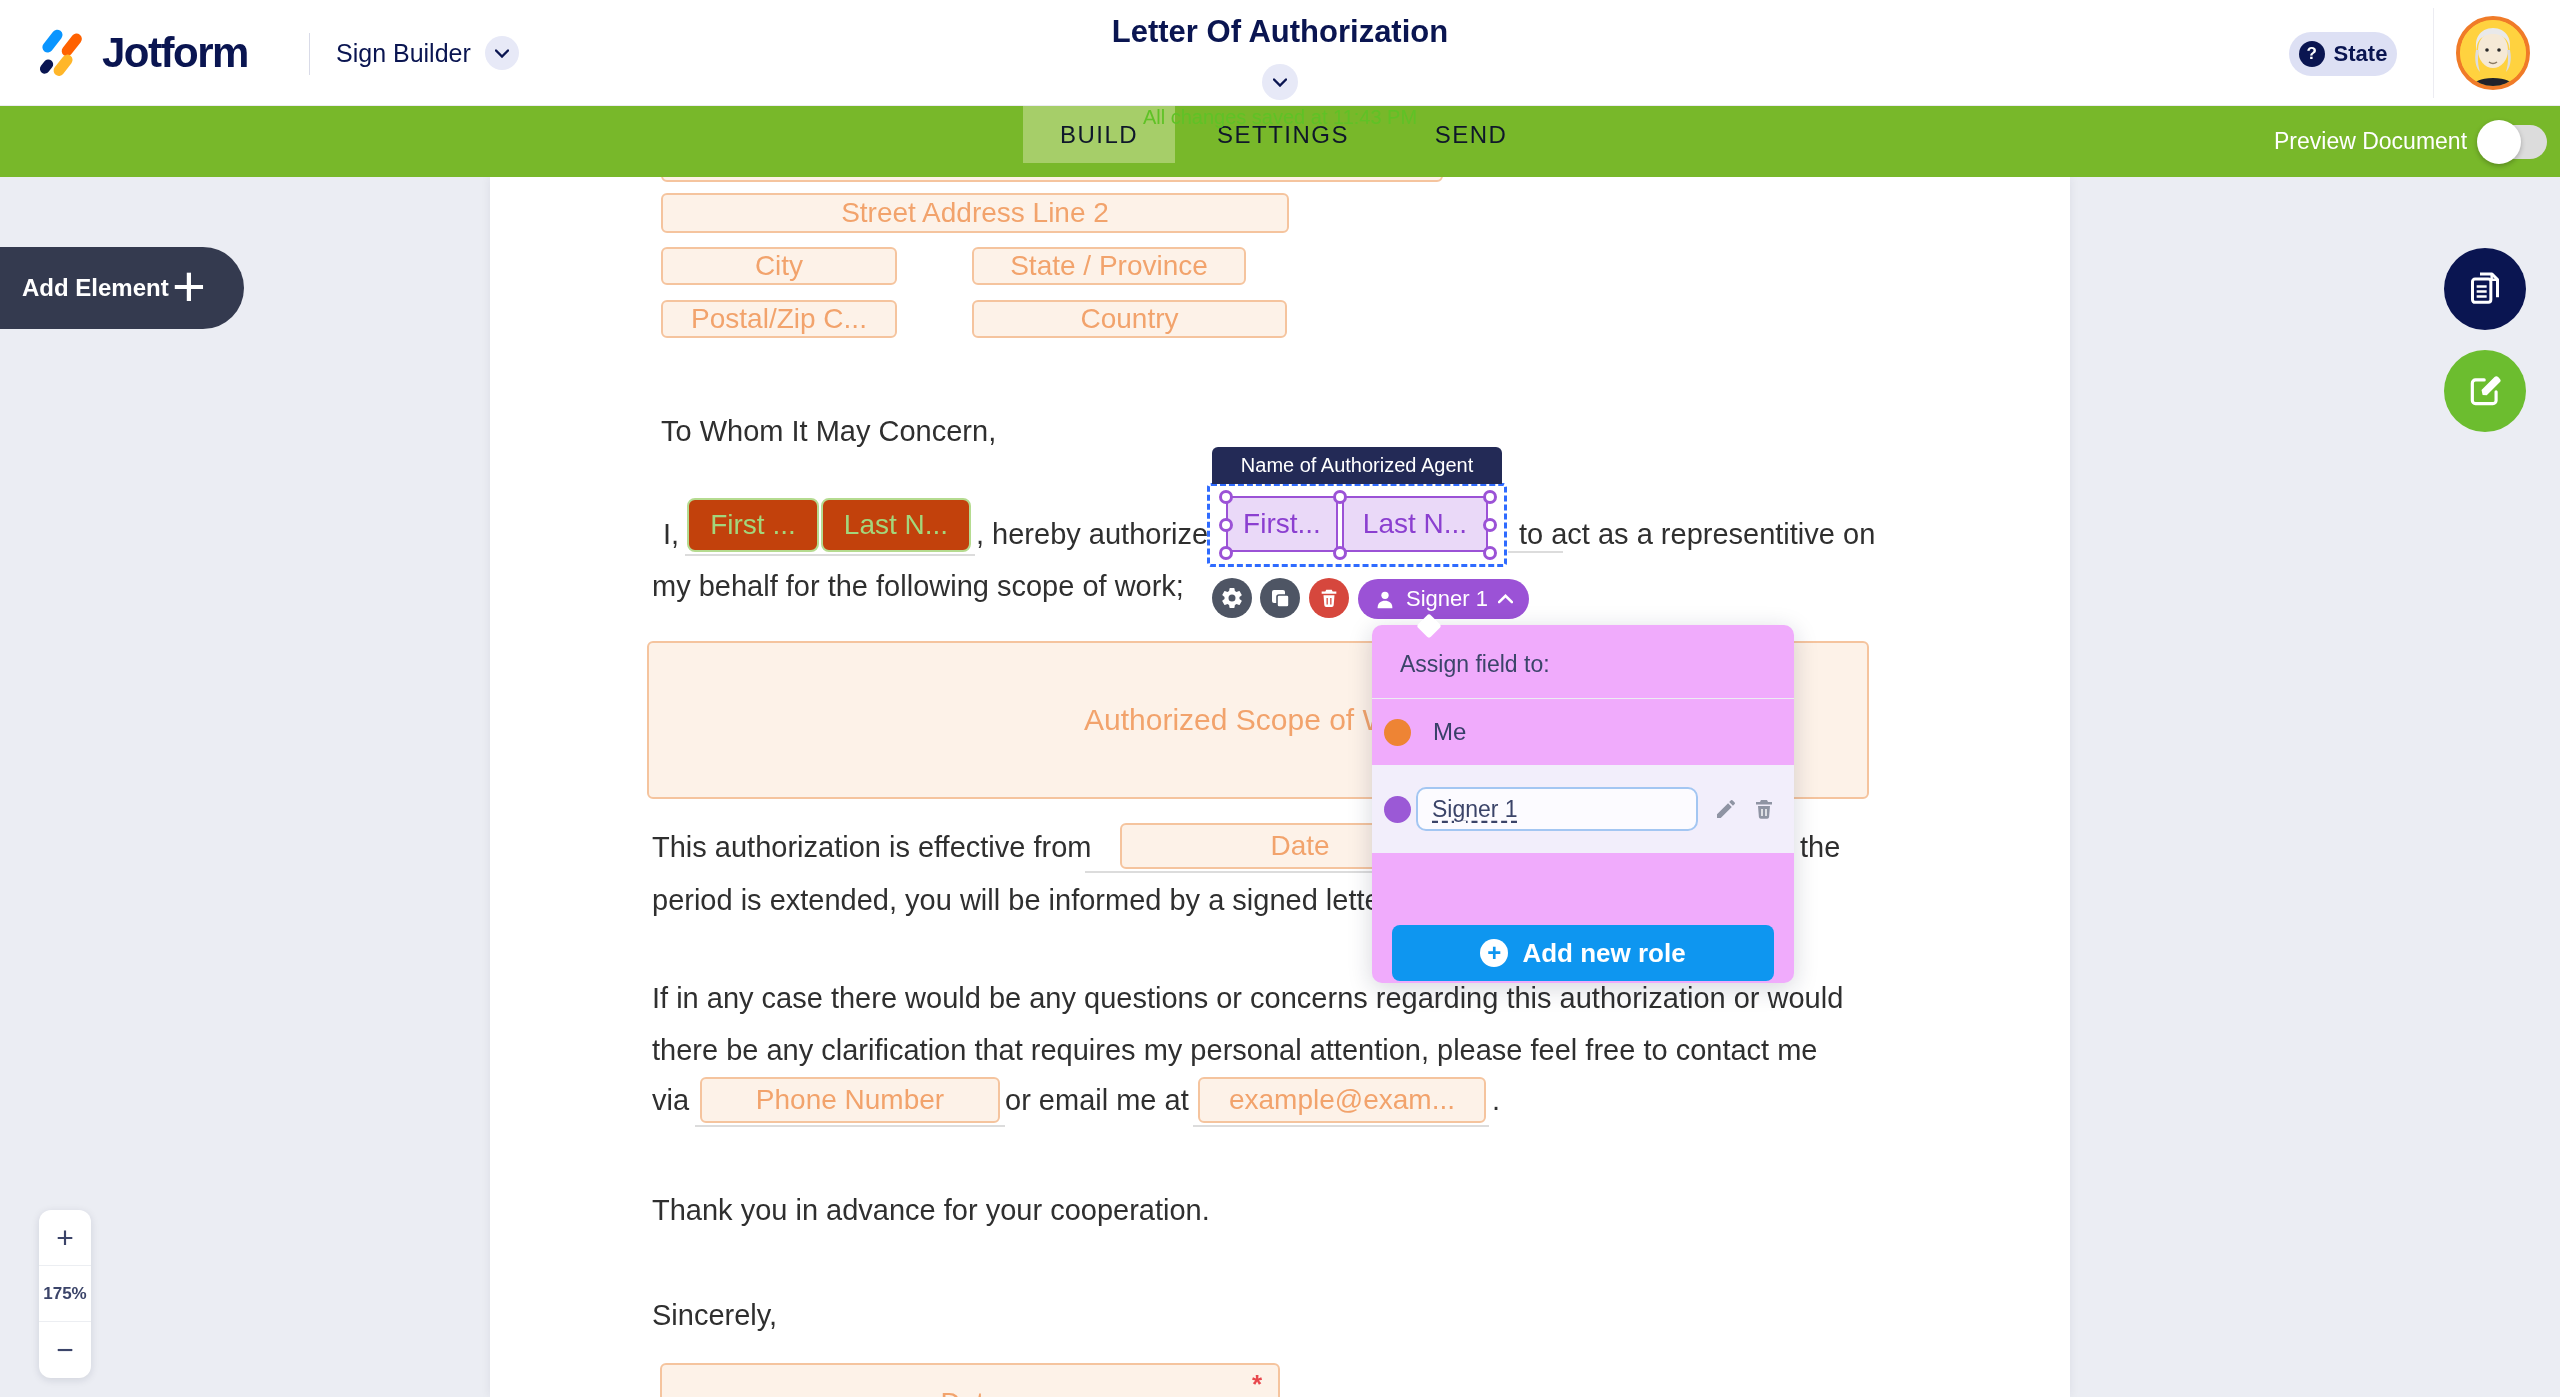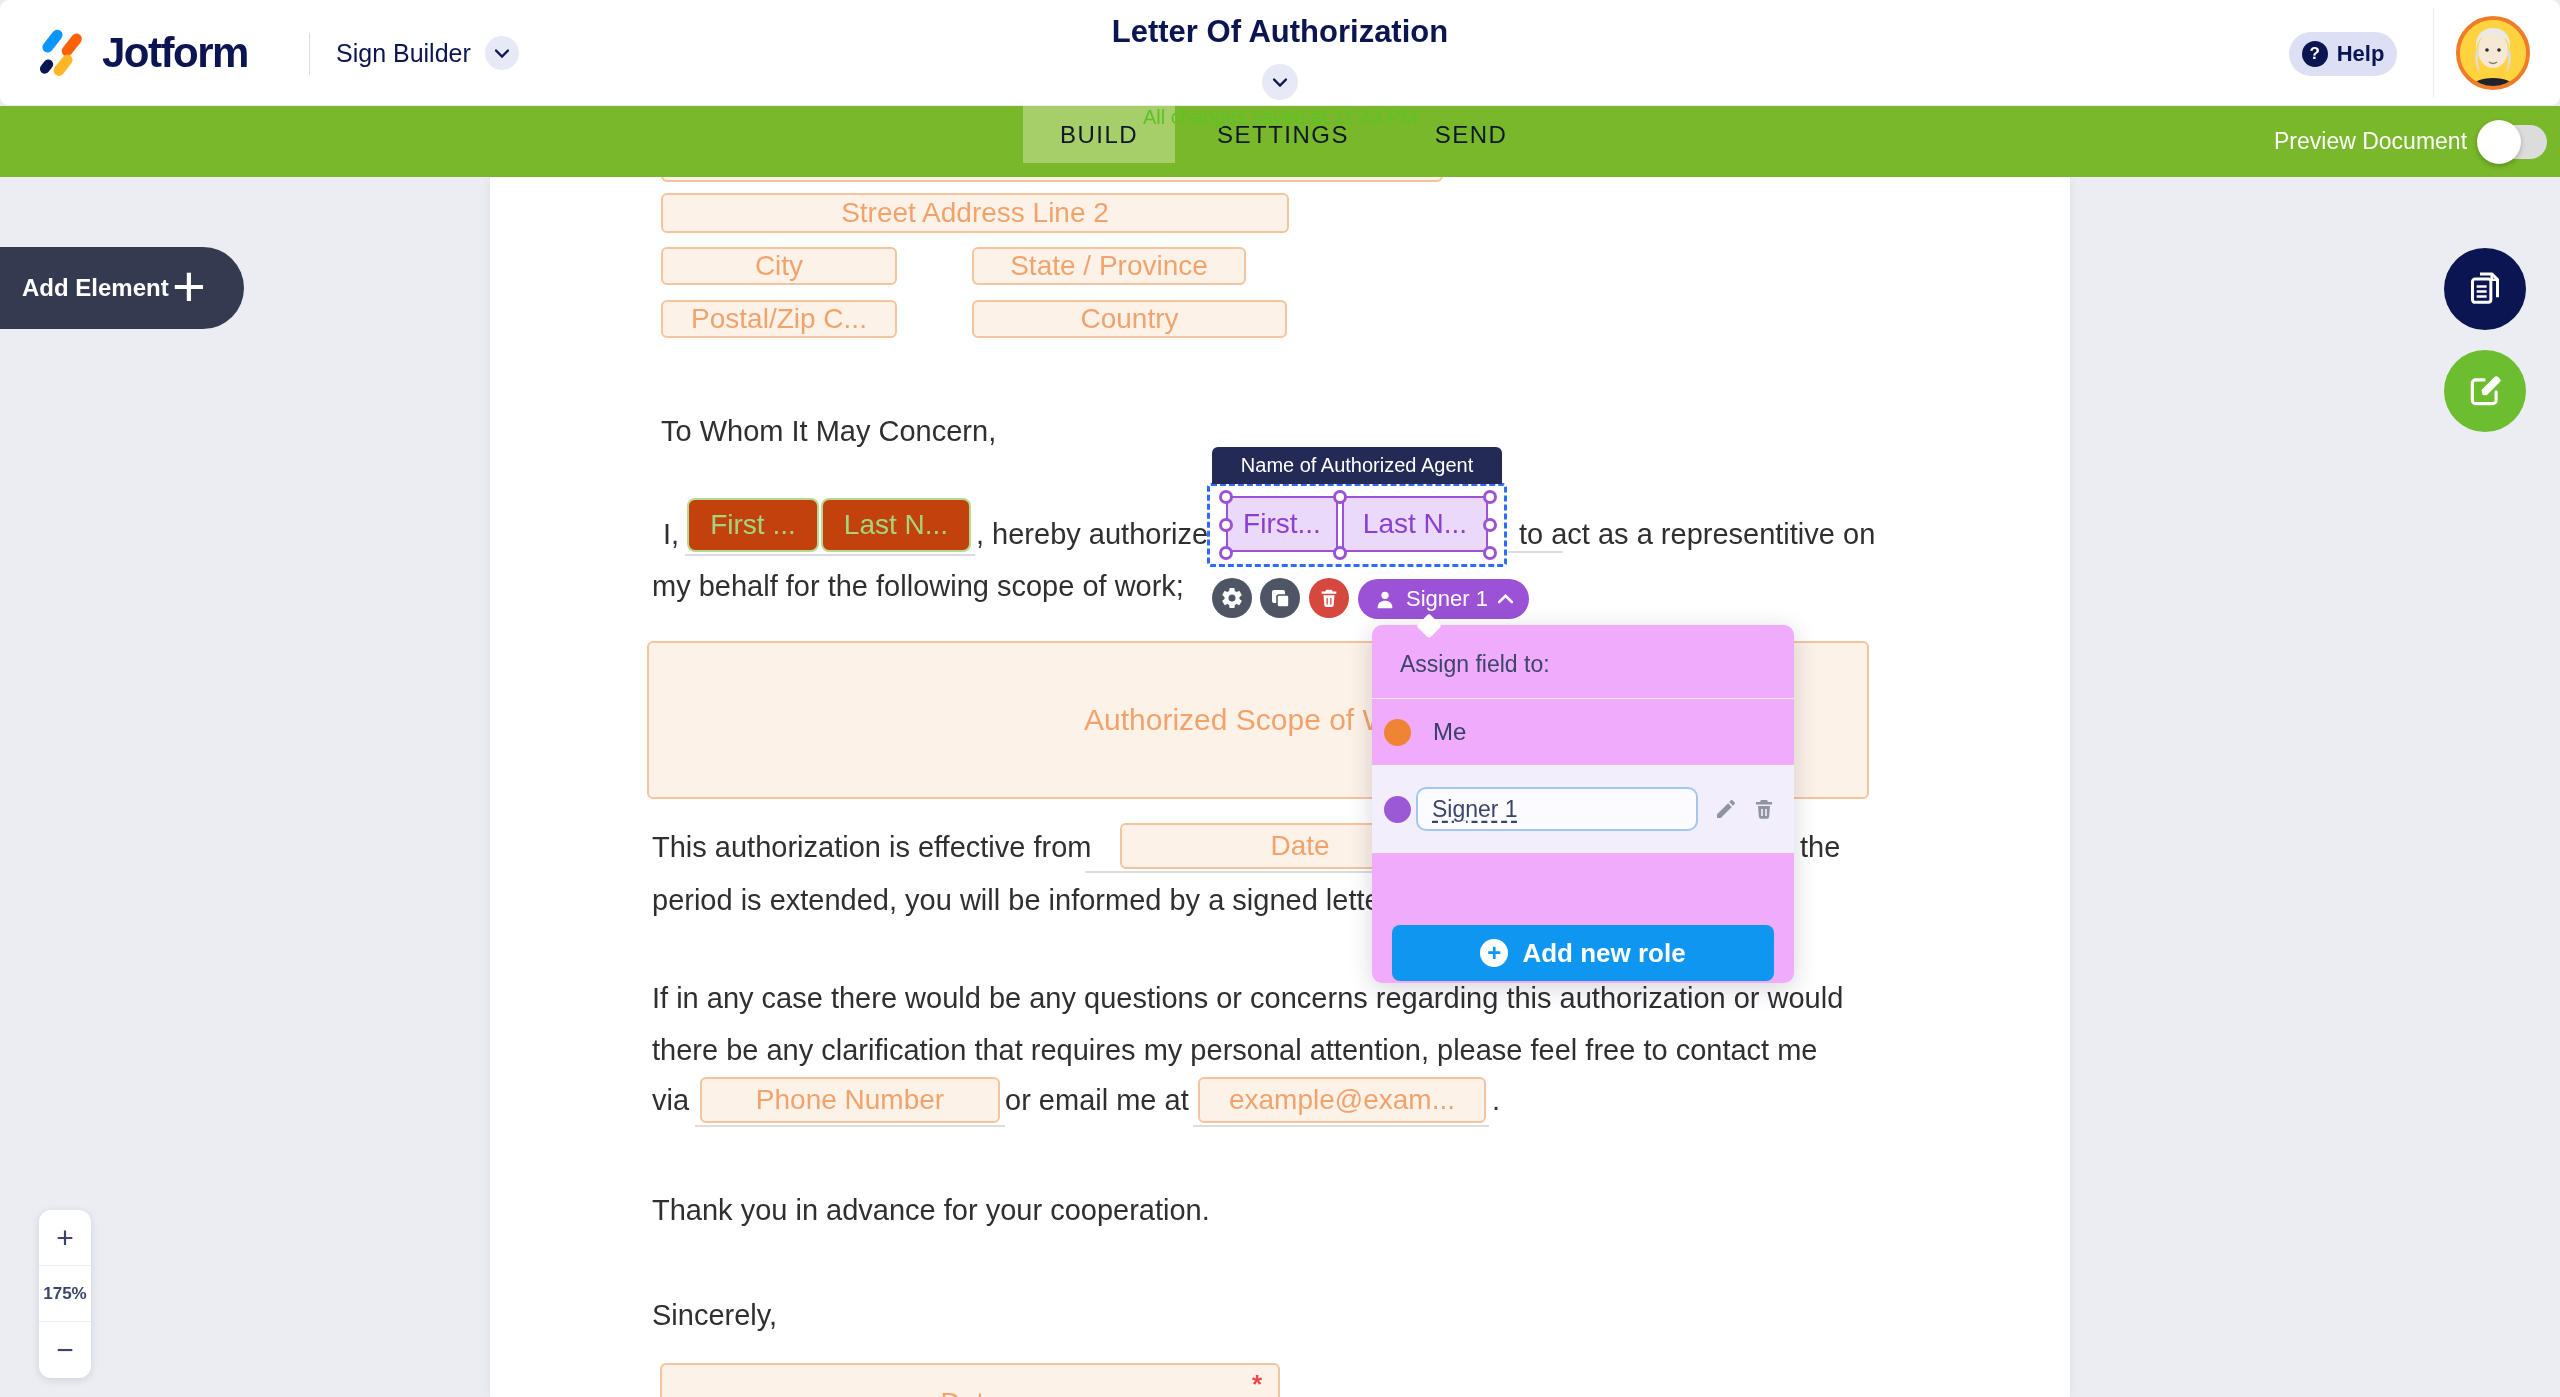--- a/index.html
+++ b/index.html
@@ -1,21 +1,21 @@
 <!DOCTYPE html>
 <html><head>
 <meta charset="utf-8">
 <style>
   * { margin:0; padding:0; box-sizing:border-box; }
   html,body { width:2560px; height:1397px; overflow:hidden; background:#ebedf3;
               font-family:"Liberation Sans", sans-serif; }
 
   
   .header { position:absolute; left:0; top:0; width:2560px; height:106px; background:#fff;
-            border-bottom:1px solid #ececf2; z-index:60;border-radius:9px; }
+            border-bottom:1px solid #ececf2; z-index:60; }
   .logo-wrap { position:absolute; left:34px; top:24px; display:flex; align-items:center; }
   .logo-text { font-size:42px; font-weight:800; color:#0a1551; letter-spacing:-1.5px; margin-left:10px; }
   .hdr-divider { position:absolute; left:309px; top:33px; width:1px; height:42px; background:#d9dbe8; }
   .product-wrap { position:absolute; left:336px; top:36px; display:flex; align-items:center; gap:14px; }
   .product-name { font-size:25px; color:#0a1551; }
   .chev-circle { width:34px; height:34px; border-radius:50%; background:#e7e9f7; display:flex;
                  align-items:center; justify-content:center; }
   .title-block { position:absolute; left:1030px; top:14px; width:500px; text-align:center; }
   .title-row { display:flex; align-items:center; justify-content:center; gap:14px;flex-direction:column; }
   .doc-title { font-size:31px; font-weight:bold; color:#0a1551; }
@@ -140,21 +140,21 @@
       <span class="chev-circle" style="width:36px;height:36px;">
         <svg width="14" height="9" viewBox="0 0 14 9">
             <polyline points="1,1.5 7,7.5 13,1.5" fill="none" stroke="#0a1551" stroke-width="2.4" stroke-linecap="round"></polyline>
           </svg>
       </span>
     </div>
     <div class="save-status">All changes saved at 11:43 PM</div>
   </div>
   <div class="help-btn">
     <span class="help-q">?</span>
-    <span class="help-label">Help</span>
+    <span class="help-label">State</span>
   </div>
   <div class="avatar-divider"></div>
   <div class="avatar">
     <svg width="66" height="66" viewBox="0 0 66 66">
       <circle cx="33" cy="33" r="33" fill="#ffd23f"></circle>
       <path d="M33 58 C20 58 14 62 12 66 L54 66 C52 62 46 58 33 58 Z" fill="#20222b"></path>
       <ellipse cx="33" cy="30" rx="15" ry="18" fill="#f5e9d6"></ellipse>
       <path d="M18 34 C12 20 20 8 33 8 C46 8 54 20 48 34 C52 22 44 14 33 14 C22 14 14 22 18 34 Z" fill="#e9e9ea"></path>
       <path d="M16 30 C14 40 16 48 20 52 C17 42 18 34 19 30 Z" fill="#dcdcdf"></path>
       <path d="M50 30 C52 40 50 48 46 52 C49 42 48 34 47 30 Z" fill="#dcdcdf"></path>

